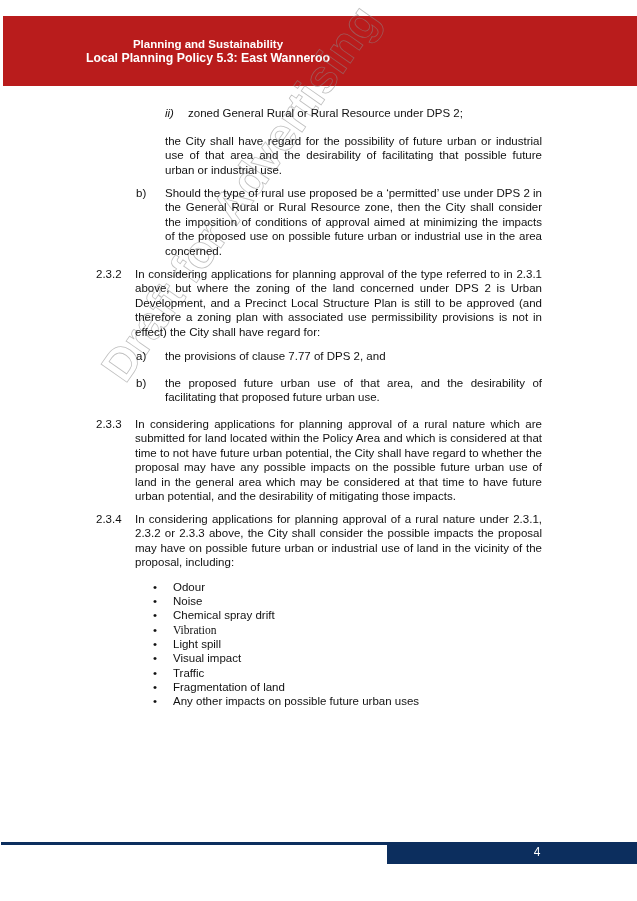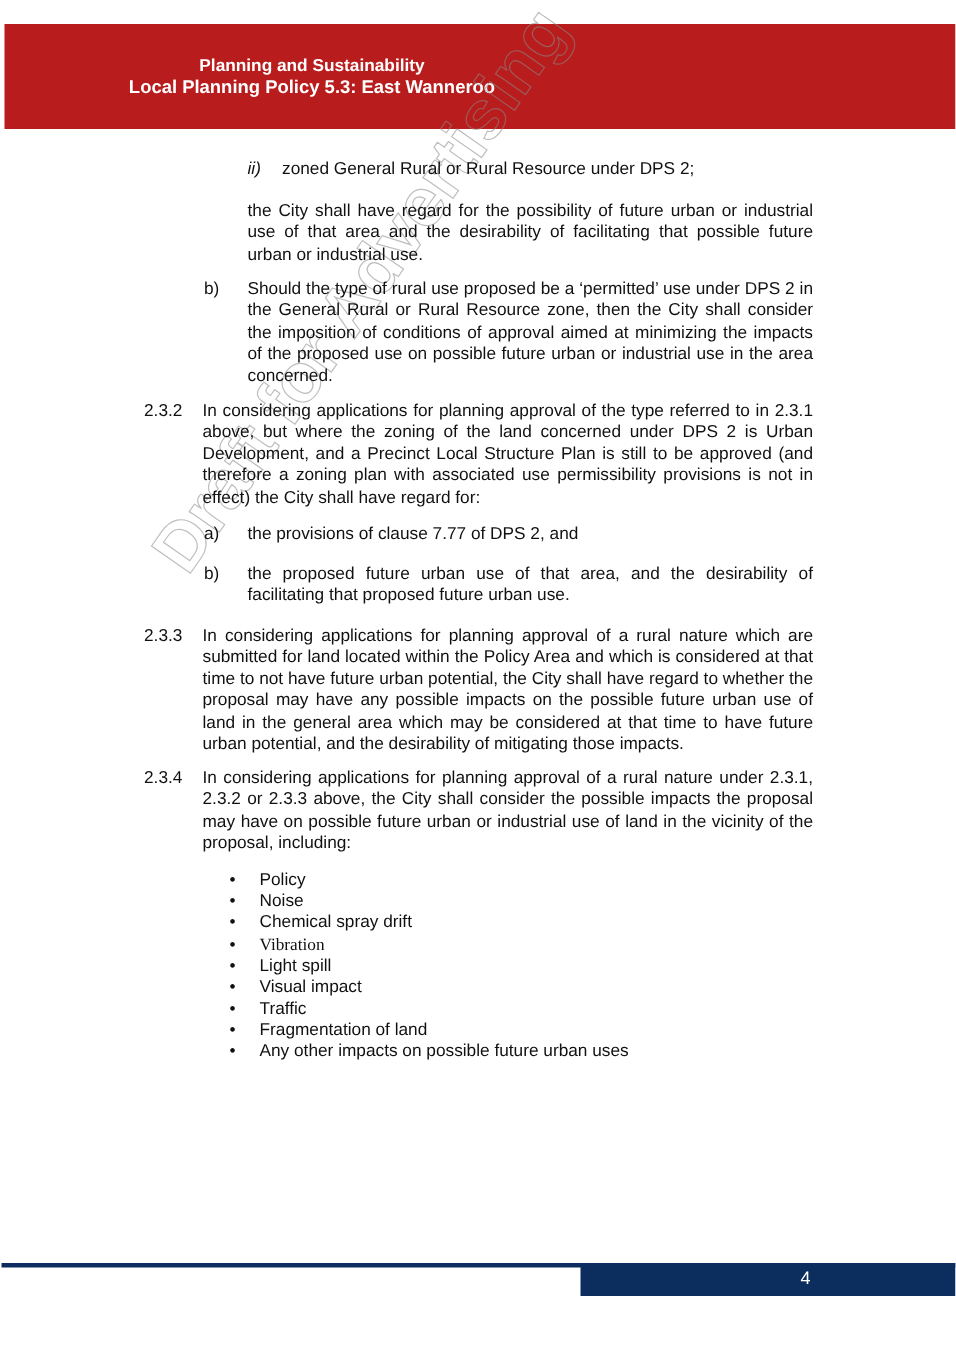--- a/index.html
+++ b/index.html
@@ -57,21 +57,21 @@
 <div class="p" style="left:165px; top:376px; width:377px;">the proposed future urban use of that area, and the desirability of facilitating that proposed future urban use.</div>
 
 <div class="lbl" style="left:96px; top:417px;">2.3.3</div>
 <div class="p" style="left:135px; top:417px; width:407px;">In considering applications for planning approval of a rural nature which are submitted for land located within the Policy Area and which is considered at that time to not have future urban potential, the City shall have regard to whether the proposal may have any possible impacts on the possible future urban use of land in the general area which may be considered at that time to have future urban potential, and the desirability of mitigating those impacts.</div>
 
 <div class="lbl" style="left:96px; top:512px;">2.3.4</div>
 <div class="p" style="left:135px; top:512px; width:407px;">In considering applications for planning approval of a rural nature under 2.3.1, 2.3.2 or 2.3.3 above, the City shall consider the possible impacts the proposal may have on possible future urban or industrial use of land in the vicinity of the proposal, including:</div>
 
 <div>
   <span class="bullet" style="top:580px;">•</span>
-  <span class="bullet-text" style="top:580px;">Policy</span>
+  <span class="bullet-text" style="top:580px;">Odour</span>
   <span class="bullet" style="top:594px;">•</span>
   <span class="bullet-text" style="top:594px;">Noise</span>
   <span class="bullet" style="top:608px;">•</span>
   <span class="bullet-text" style="top:608px;">Chemical spray drift</span>
   <span class="bullet" style="top:623px;">•</span>
   <span class="bullet-text" style="top:623px;font-family:Liberation Serif, serif;">Vibration</span>
   <span class="bullet" style="top:637px;">•</span>
   <span class="bullet-text" style="top:637px;">Light spill</span>
   <span class="bullet" style="top:651px;">•</span>
   <span class="bullet-text" style="top:651px;">Visual impact</span>

